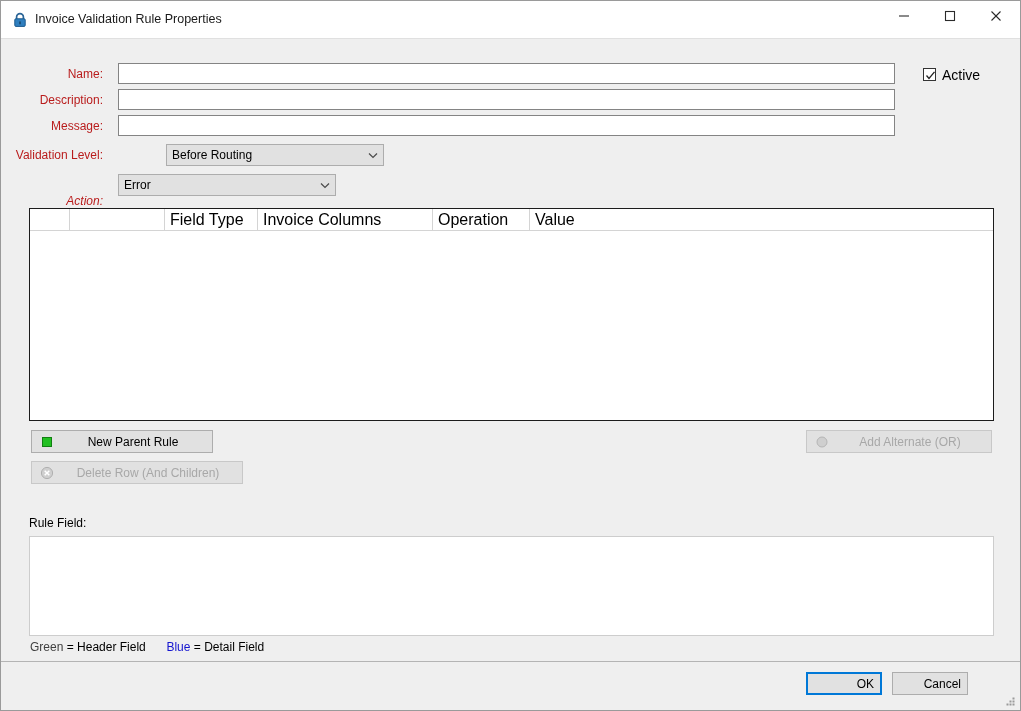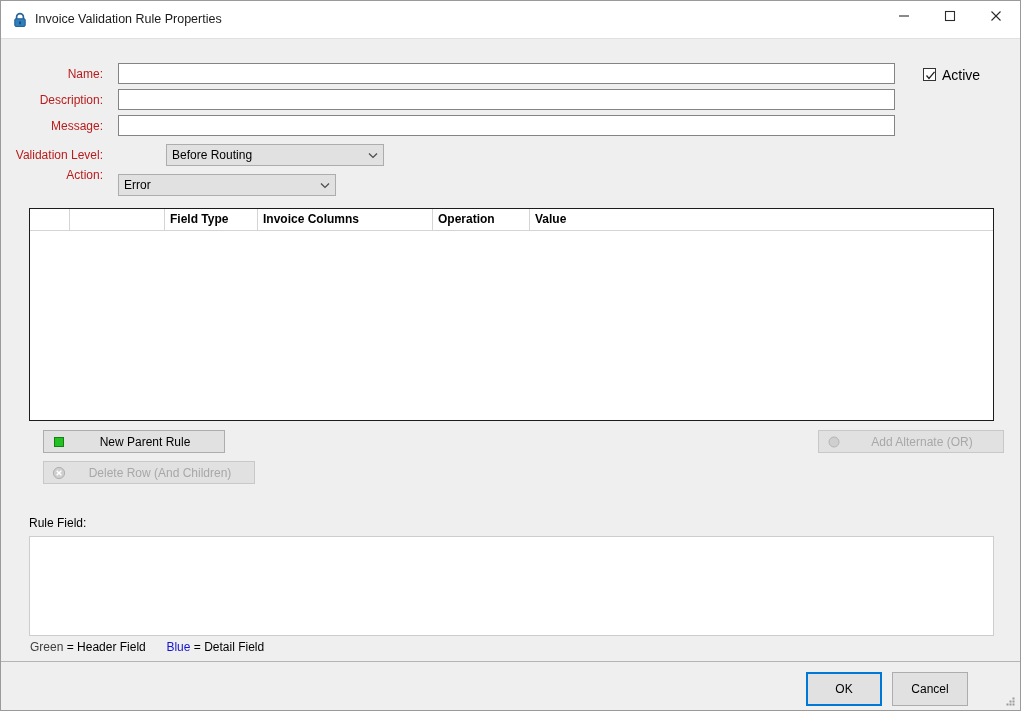--- a/index.html
+++ b/index.html
@@ -130,41 +130,39 @@
     left: 0; top: 0;
     width: 963px; height: 22px;
     background: #ffffff;
     border-bottom: 1px solid #d4d4d4;
   }
   .gcell {
     position: absolute;
     top: 0;
     height: 21px;
     line-height: 21px;
-    font-size: 12px;
+    font-size: 16px;
     color: #000;
     padding-left: 5px;
     border-right: 1px solid #d4d4d4;
     white-space: nowrap;
     overflow: hidden;
-    font-weight: bold;
   }
 
   
   .btn {
     position: absolute;
     background: #e1e1e1;
     border: 1px solid #adadad;
     font-family: "Liberation Sans", sans-serif;
     font-size: 12px;
     color: #000;
     padding: 0;
     cursor: default;
     text-align: center;
-    margin-left: 12px;
   }
   .btn.disabled { color: #a8a8a8; border-color: #c8c8c8; }
   .btn .bico {
     position: absolute;
     left: 8px; top: 50%;
     transform: translateY(-50%);
     width: 14px; height: 14px;
   }
   .btn .blabel {
     position: absolute;
@@ -201,27 +199,28 @@
   #footer {
     position: absolute;
     left: 0; bottom: 0;
     width: 1019px; height: 49px;
     background: #efefef;
     border-top: 1px solid #b4b4b4;
   }
   .dlgbtn {
     position: absolute;
     top: 10px;
-    width: 76px; height: 34px;
+    width: 76px; height: 23px;
     background: #e1e1e1;
     border: 1px solid #adadad;
     font-family: "Liberation Sans", sans-serif;
     font-size: 12px;
     color: #000;
     cursor: default;
+    text-align: right;
   }
   #btn-ok { right: 138px; border: 2px solid #0078d7; }
   #btn-cancel { right: 52px; }
   #grip {
     position: absolute;
     right: 4px; bottom: 3px;
     width: 12px; height: 12px;
   }
 </style>
 </head>
@@ -275,21 +274,21 @@
   <label class="flabel" style="left:0px; top:147px; width:102px;">Validation Level:</label>
   <div class="fcombo" style="left:117px; top:143px; width:218px;margin-left:48px;">
     <span class="cval">Before Routing</span>
     <span class="carrow">
       <svg width="20" height="20" viewBox="0 0 20 20">
           <polyline points="6,8.5 10,12.5 14,8.5" fill="none" stroke="#4a4a4a" stroke-width="1.2"></polyline>
         </svg>
     </span>
   </div>
 
-  <label class="flabel" style="left:0px; top:167px; width:102px;">Action:</label>
+  <label class="flabel" style="left:0px; top:193px; width:102px;font-style:italic;">Action:</label>
   <div class="fcombo" style="left:117px; top:173px; width:218px;">
     <span class="cval">Error</span>
     <span class="carrow">
       <svg width="20" height="20" viewBox="0 0 20 20">
           <polyline points="6,8.5 10,12.5 14,8.5" fill="none" stroke="#4a4a4a" stroke-width="1.2"></polyline>
         </svg>
     </span>
   </div>
 
   <div id="active-wrap">

